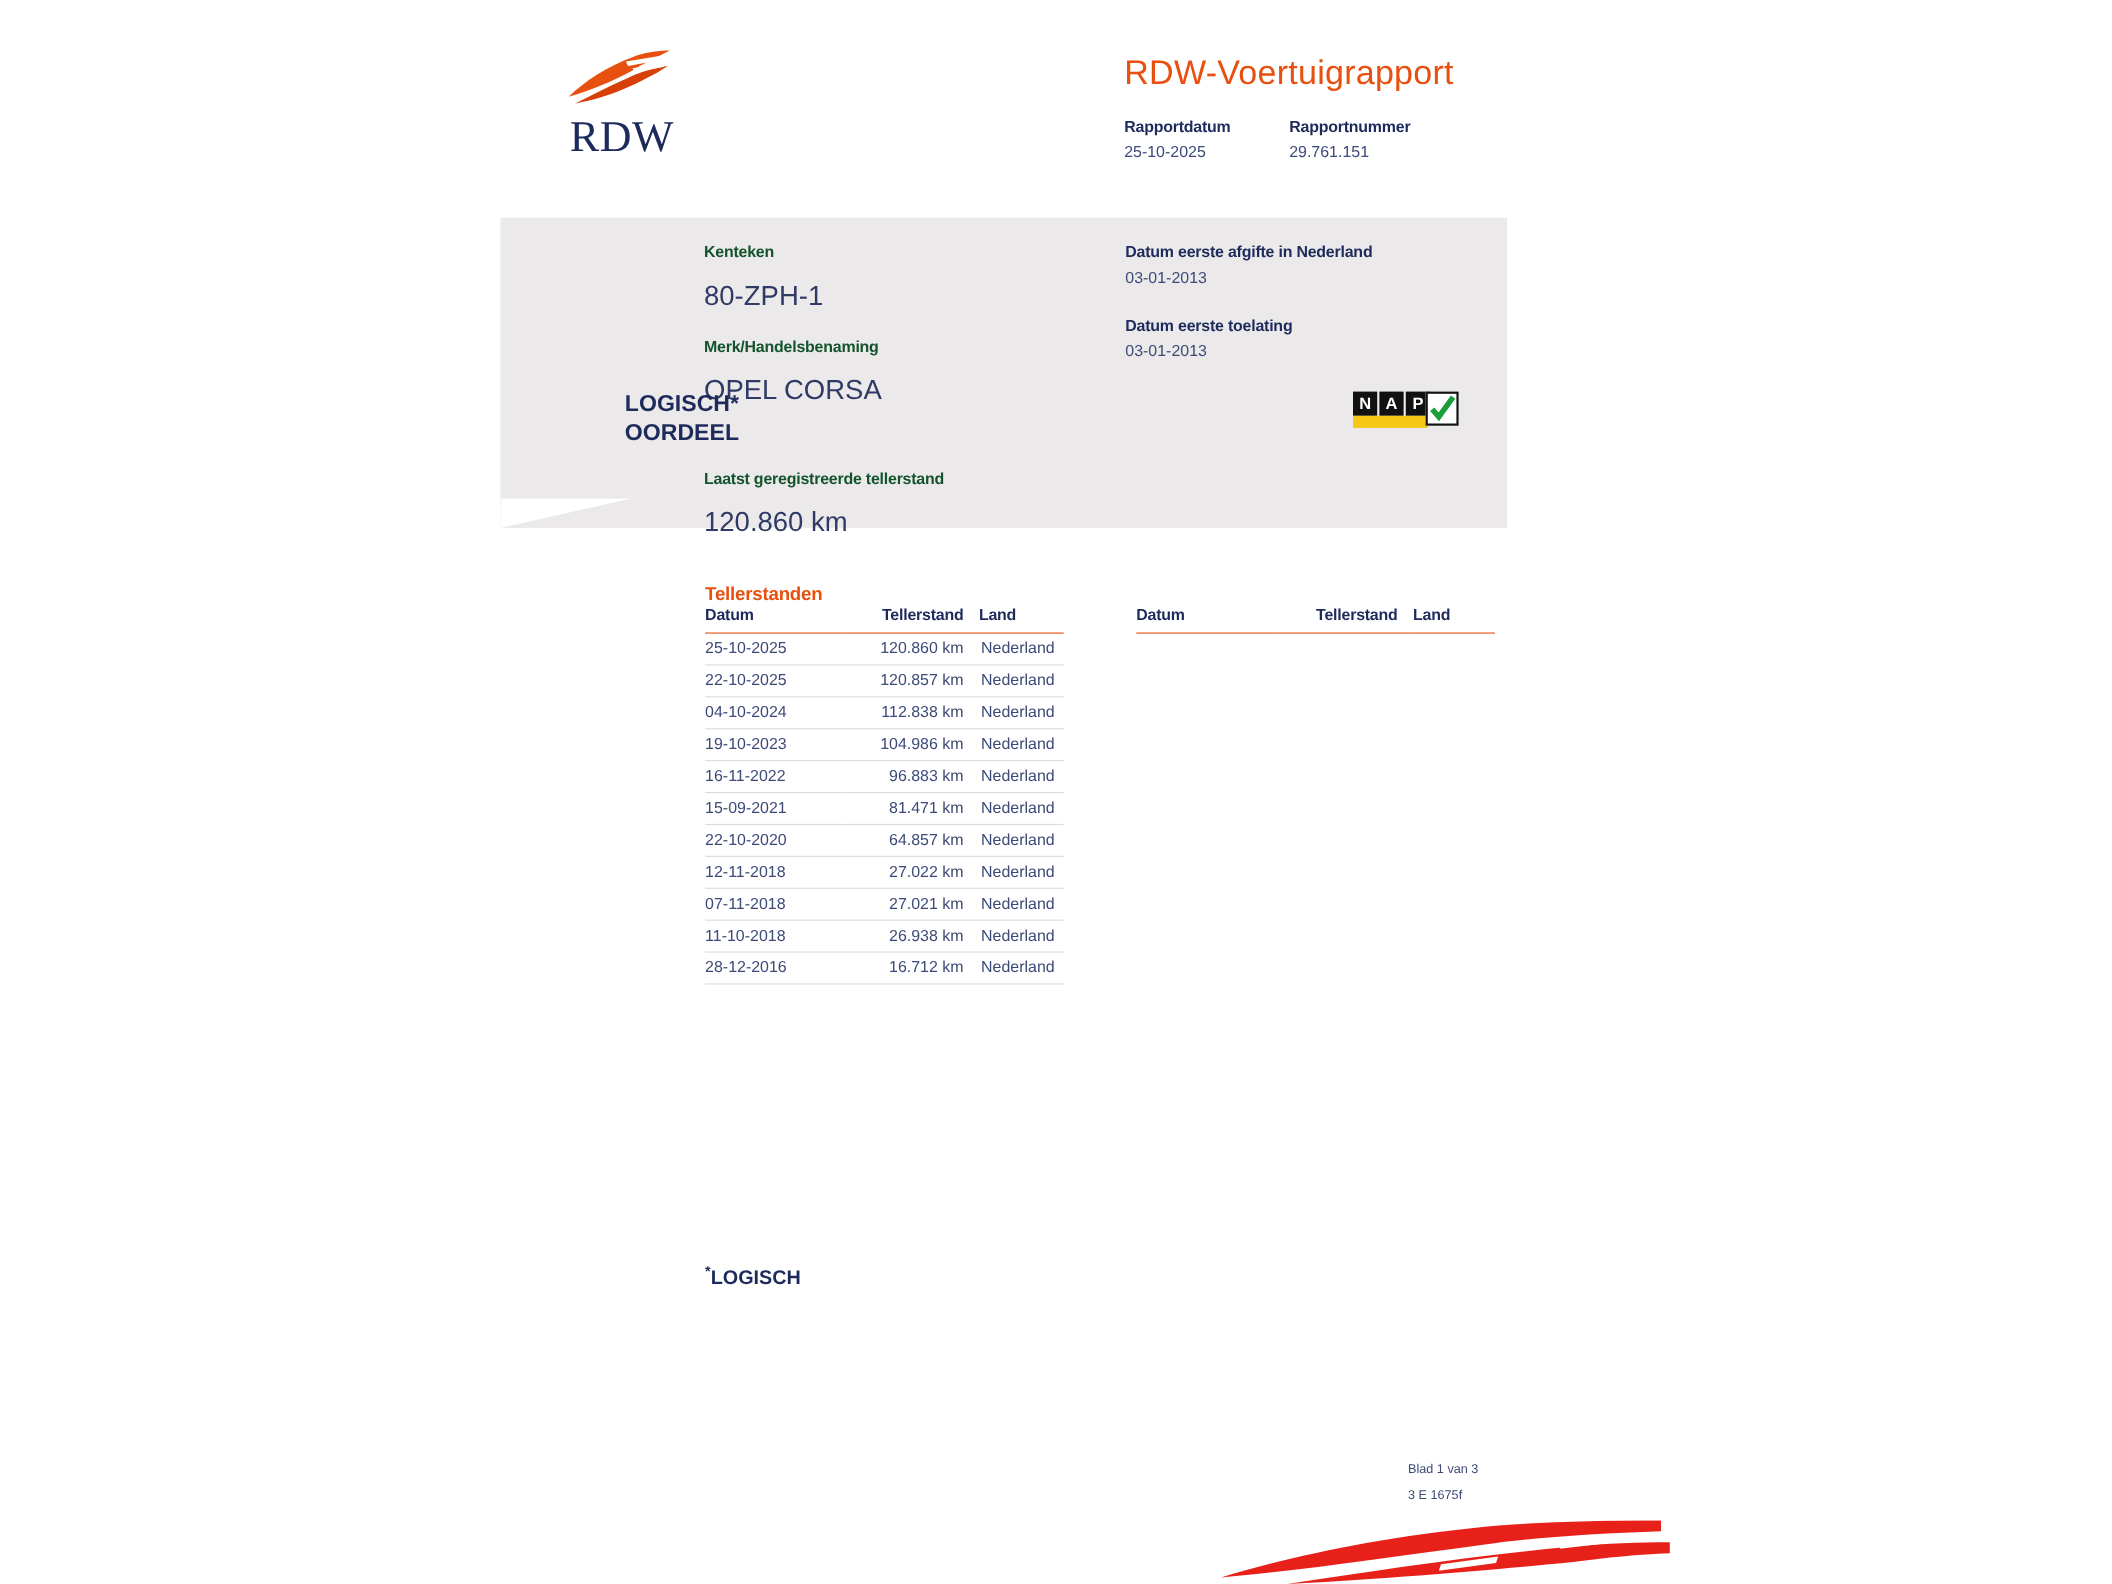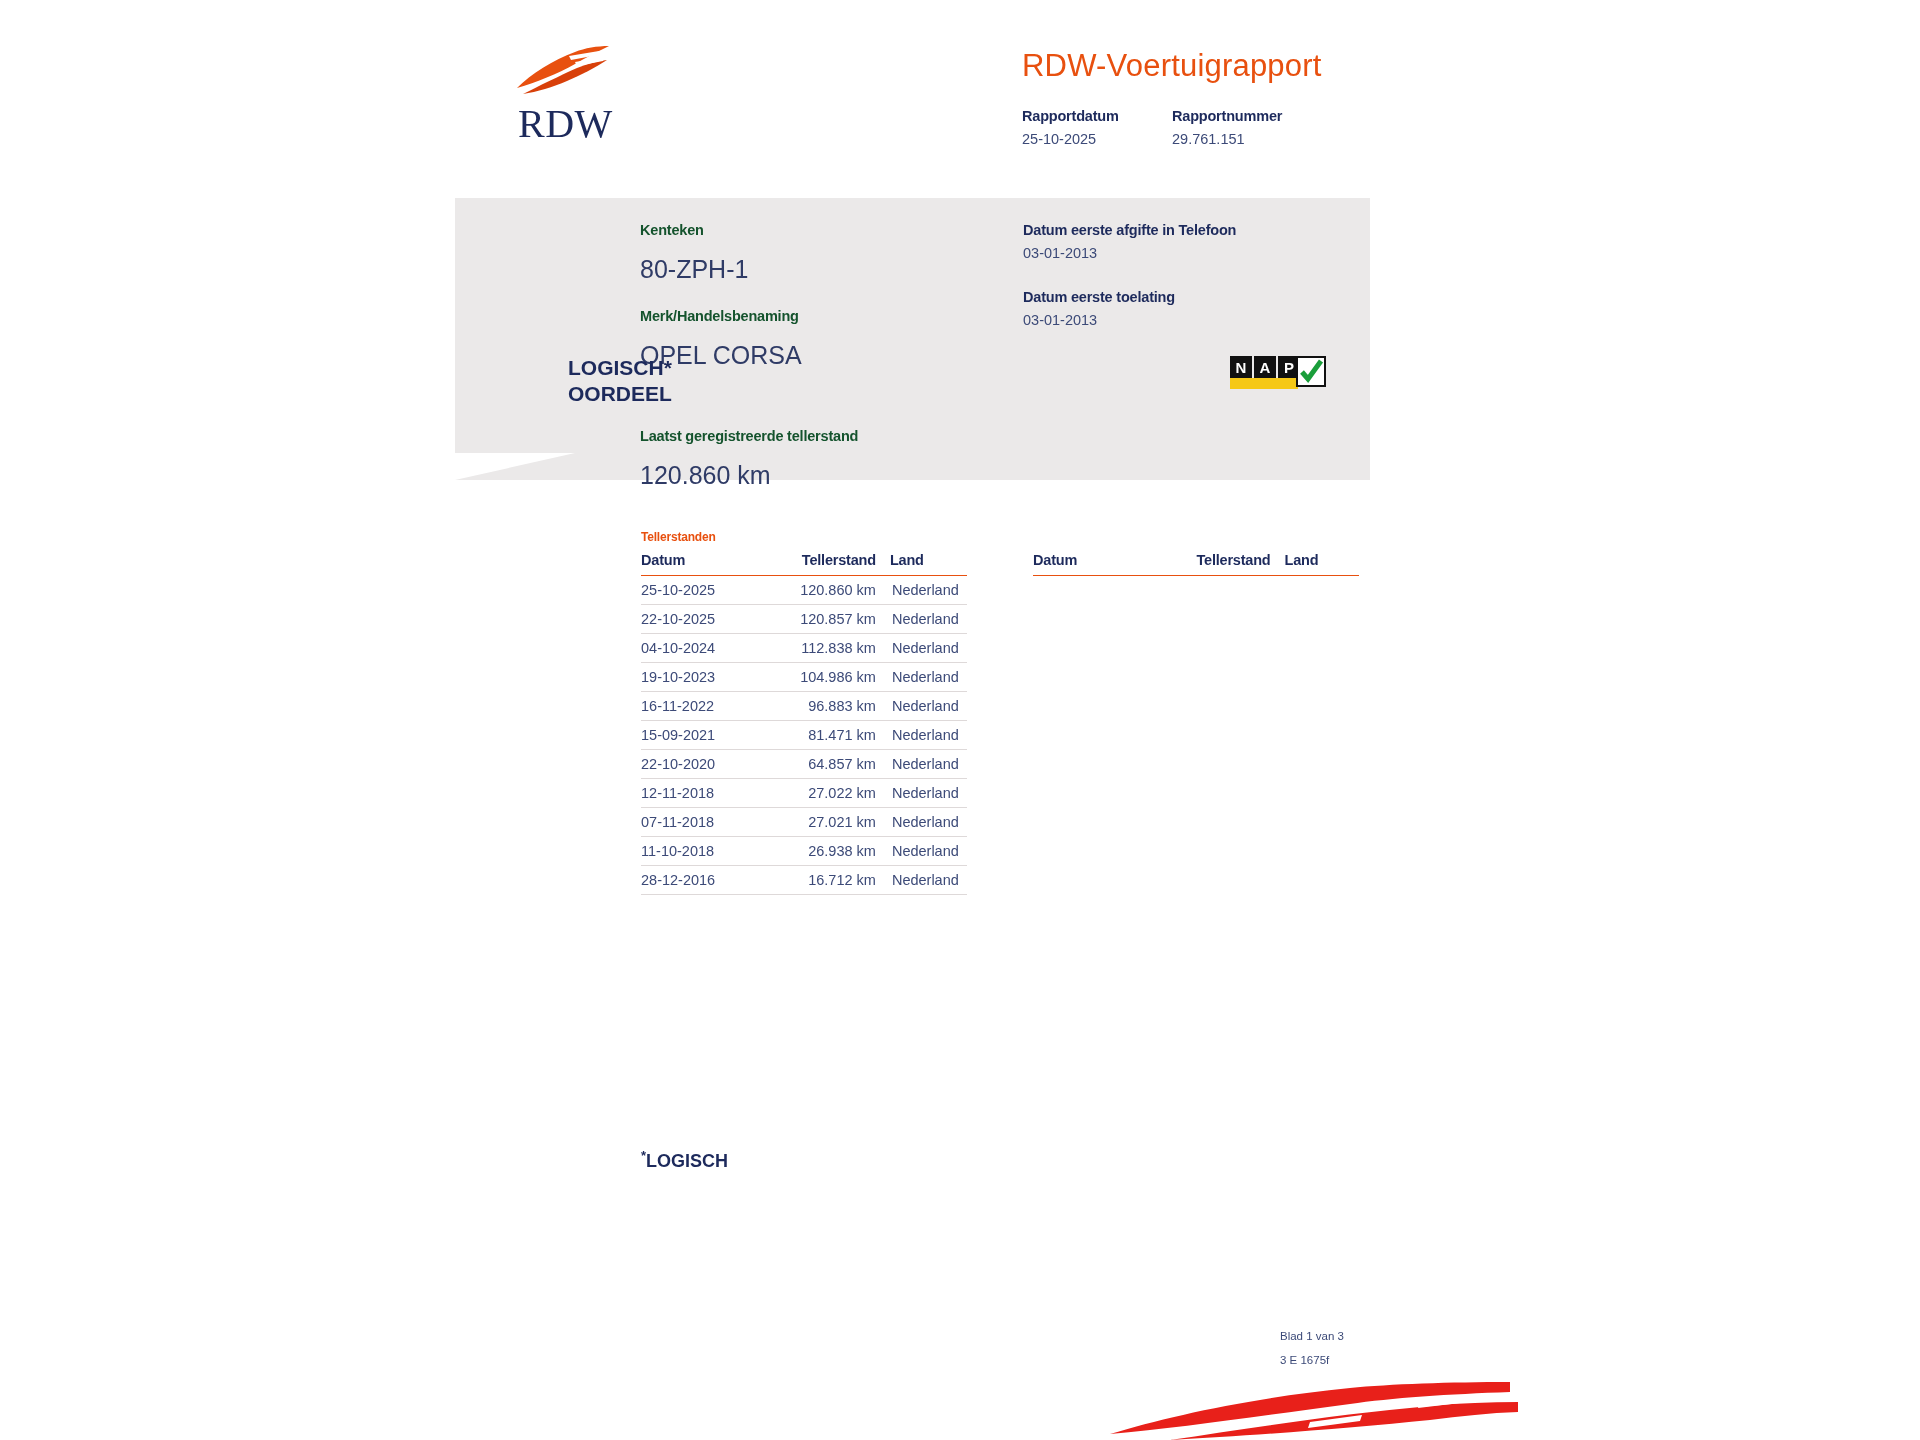--- a/index.html
+++ b/index.html
@@ -182,21 +182,21 @@
     border: 2px solid #111111;
     box-sizing: border-box;
   }
   .nap-check svg { display:block; }
 
   
   .tell-title {
     position: absolute;
     left: 641px;
     top: 530px;
-    font-size: 12px;
+    font-size: 17px;
     font-weight: bold;
     color: #e8500f;
     letter-spacing: -0.2px;
   }
   table.tell {
     position: absolute;
     border-collapse: collapse;
     font-size: 14.5px;
     color: #3c4a78;
   }
@@ -314,21 +314,21 @@
         <div class="field-label">Kenteken</div>
         <div class="field-value-lg">80-ZPH-1</div>
         <div class="gap-1"></div>
         <div class="field-label">Merk/Handelsbenaming</div>
         <div class="field-value-lg">OPEL CORSA</div>
         <div class="gap-2"></div>
         <div class="field-label">Laatst geregistreerde tellerstand</div>
         <div class="field-value-lg">120.860 km</div>
       </div>
       <div class="col-right">
-        <div class="field-label blue">Datum eerste afgifte in Telefoon</div>
+        <div class="field-label blue">Datum eerste afgifte in Nederland</div>
         <div class="field-value-sm">03-01-2013</div>
         <div class="gap-3"></div>
         <div class="field-label blue">Datum eerste toelating</div>
         <div class="field-value-sm">03-01-2013</div>
       </div>
     </div>
   </div>
   <div class="panel-notch"></div>
 
   <div class="oordeel">

